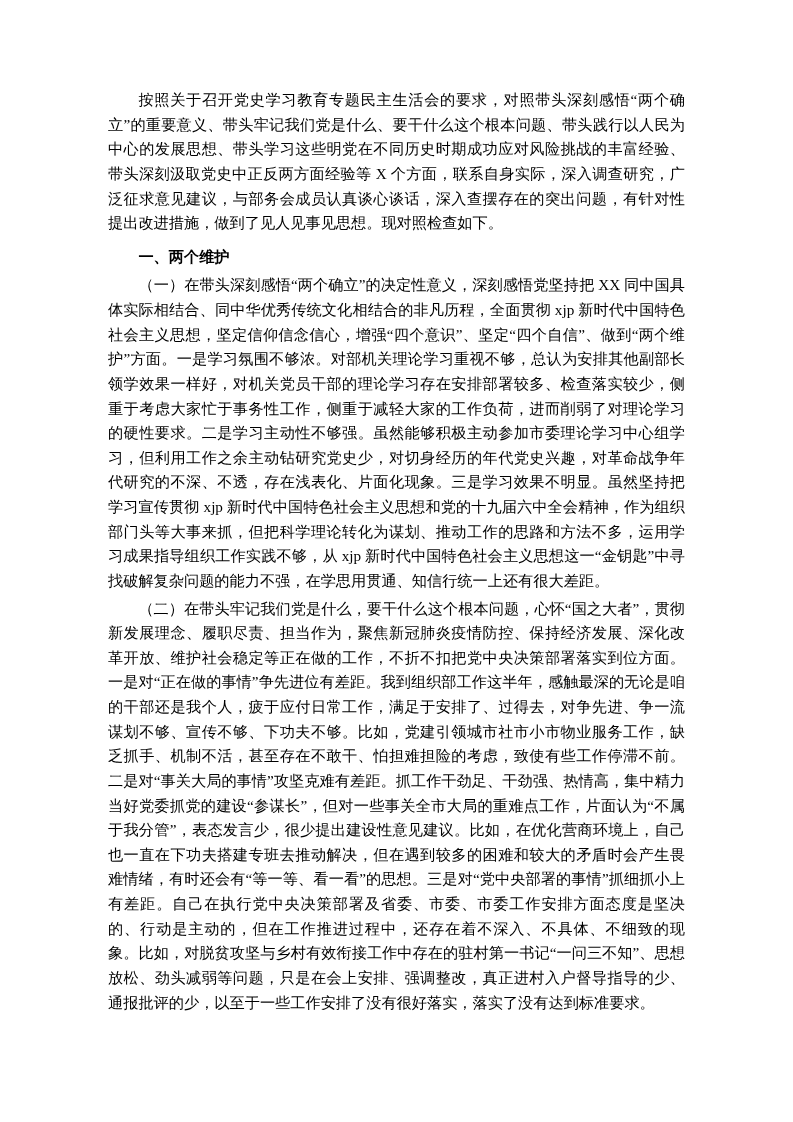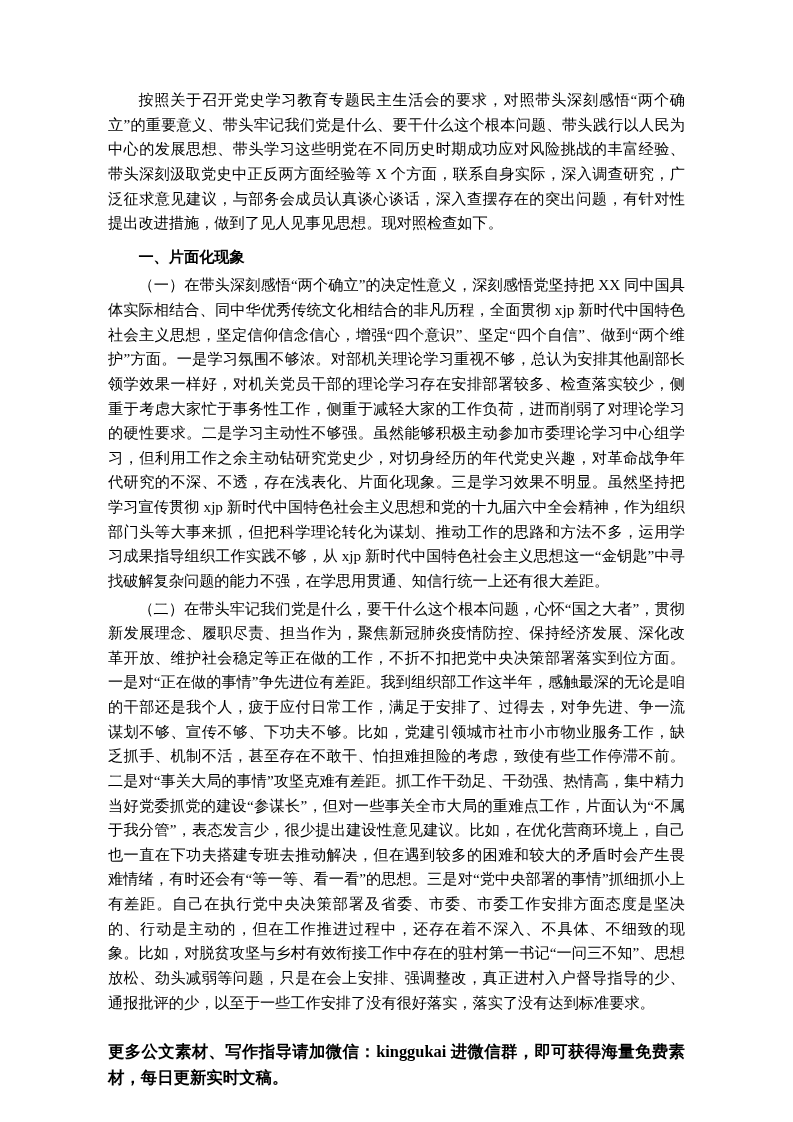--- a/index.html
+++ b/index.html
@@ -51,22 +51,21 @@
   }
 </style>
 </head>
 <body>
 
 <div class="page">
   <div class="doc-body">
 
     <p class="para">按照关于召开党史学习教育专题民主生活会的要求，对照带头深刻感悟“两个确立”的重要意义、带头牢记我们党是什么、要干什么这个根本问题、带头践行以人民为中心的发展思想、带头学习这些明党在不同历史时期成功应对风险挑战的丰富经验、带头深刻汲取党史中正反两方面经验等 X 个方面，联系自身实际，深入调查研究，广泛征求意见建议，与部务会成员认真谈心谈话，深入查摆存在的突出问题，有针对性提出改进措施，做到了见人见事见思想。现对照检查如下。</p>
 
-    <p class="heading">一、片面化现象</p>
+    <p class="heading">一、两个维护</p>
 
     <p class="para"><span class="lead-bold">（一）在带头深刻感悟“两个确立”的决定性意义，深刻感悟党坚持把 XX 同中国具体实际相结合、同中华优秀传统文化相结合的非凡历程，全面贯彻 xjp 新时代中国特色社会主义思想，坚定信仰信念信心，增强“四个意识”、坚定“四个自信”、做到“两个维护”方面。</span><span>一是学习氛围不够浓。对部机关理论学习重视不够，总认为安排其他副部长领学效果一样好，对机关党员干部的理论学习存在安排部署较多、检查落实较少，侧重于考虑大家忙于事务性工作，侧重于减轻大家的工作负荷，进而削弱了对理论学习的硬性要求。二是学习主动性不够强。虽然能够积极主动参加市委理论学习中心组学习，但利用工作之余主动钻研究党史少，对切身经历的年代党史兴趣，对革命战争年代研究的不深、不透，存在浅表化、片面化现象。三是学习效果不明显。虽然坚持把学习宣传贯彻 xjp 新时代中国特色社会主义思想和党的十九届六中全会精神，作为组织部门头等大事来抓，但把科学理论转化为谋划、推动工作的思路和方法不多，运用学习成果指导组织工作实践不够，从 xjp 新时代中国特色社会主义思想这一“金钥匙”中寻找破解复杂问题的能力不强，在学思用贯通、知信行统一上还有很大差距。</span></p>
 
     <p class="para"><span class="lead-bold">（二）在带头牢记我们党是什么，要干什么这个根本问题，心怀“国之大者”，贯彻新发展理念、履职尽责、担当作为，聚焦新冠肺炎疫情防控、保持经济发展、深化改革开放、维护社会稳定等正在做的工作，不折不扣把党中央决策部署落实到位方面。</span><span>一是对“正在做的事情”争先进位有差距。我到组织部工作这半年，感触最深的无论是咱的干部还是我个人，疲于应付日常工作，满足于安排了、过得去，对争先进、争一流谋划不够、宣传不够、下功夫不够。比如，党建引领城市社市小市物业服务工作，缺乏抓手、机制不活，甚至存在不敢干、怕担难担险的考虑，致使有些工作停滞不前。二是对“事关大局的事情”攻坚克难有差距。抓工作干劲足、干劲强、热情高，集中精力当好党委抓党的建设“参谋长”，但对一些事关全市大局的重难点工作，片面认为“不属于我分管”，表态发言少，很少提出建设性意见建议。比如，在优化营商环境上，自己也一直在下功夫搭建专班去推动解决，但在遇到较多的困难和较大的矛盾时会产生畏难情绪，有时还会有“等一等、看一看”的思想。三是对“党中央部署的事情”抓细抓小上有差距。自己在执行党中央决策部署及省委、市委、市委工作安排方面态度是坚决的、行动是主动的，但在工作推进过程中，还存在着不深入、不具体、不细致的现象。比如，对脱贫攻坚与乡村有效衔接工作中存在的驻村第一书记“一问三不知”、思想放松、劲头减弱等问题，只是在会上安排、强调整改，真正进村入户督导指导的少、通报批评的少，以至于一些工作安排了没有很好落实，落实了没有达到标准要求。</span></p>
 
-    <p class="promo">更多公文素材、写作指导请加微信：kinggukai 进微信群，即可获得海量免费素材，每日更新实时文稿。</p>
 
   </div>
 </div>
 
 </body></html>

